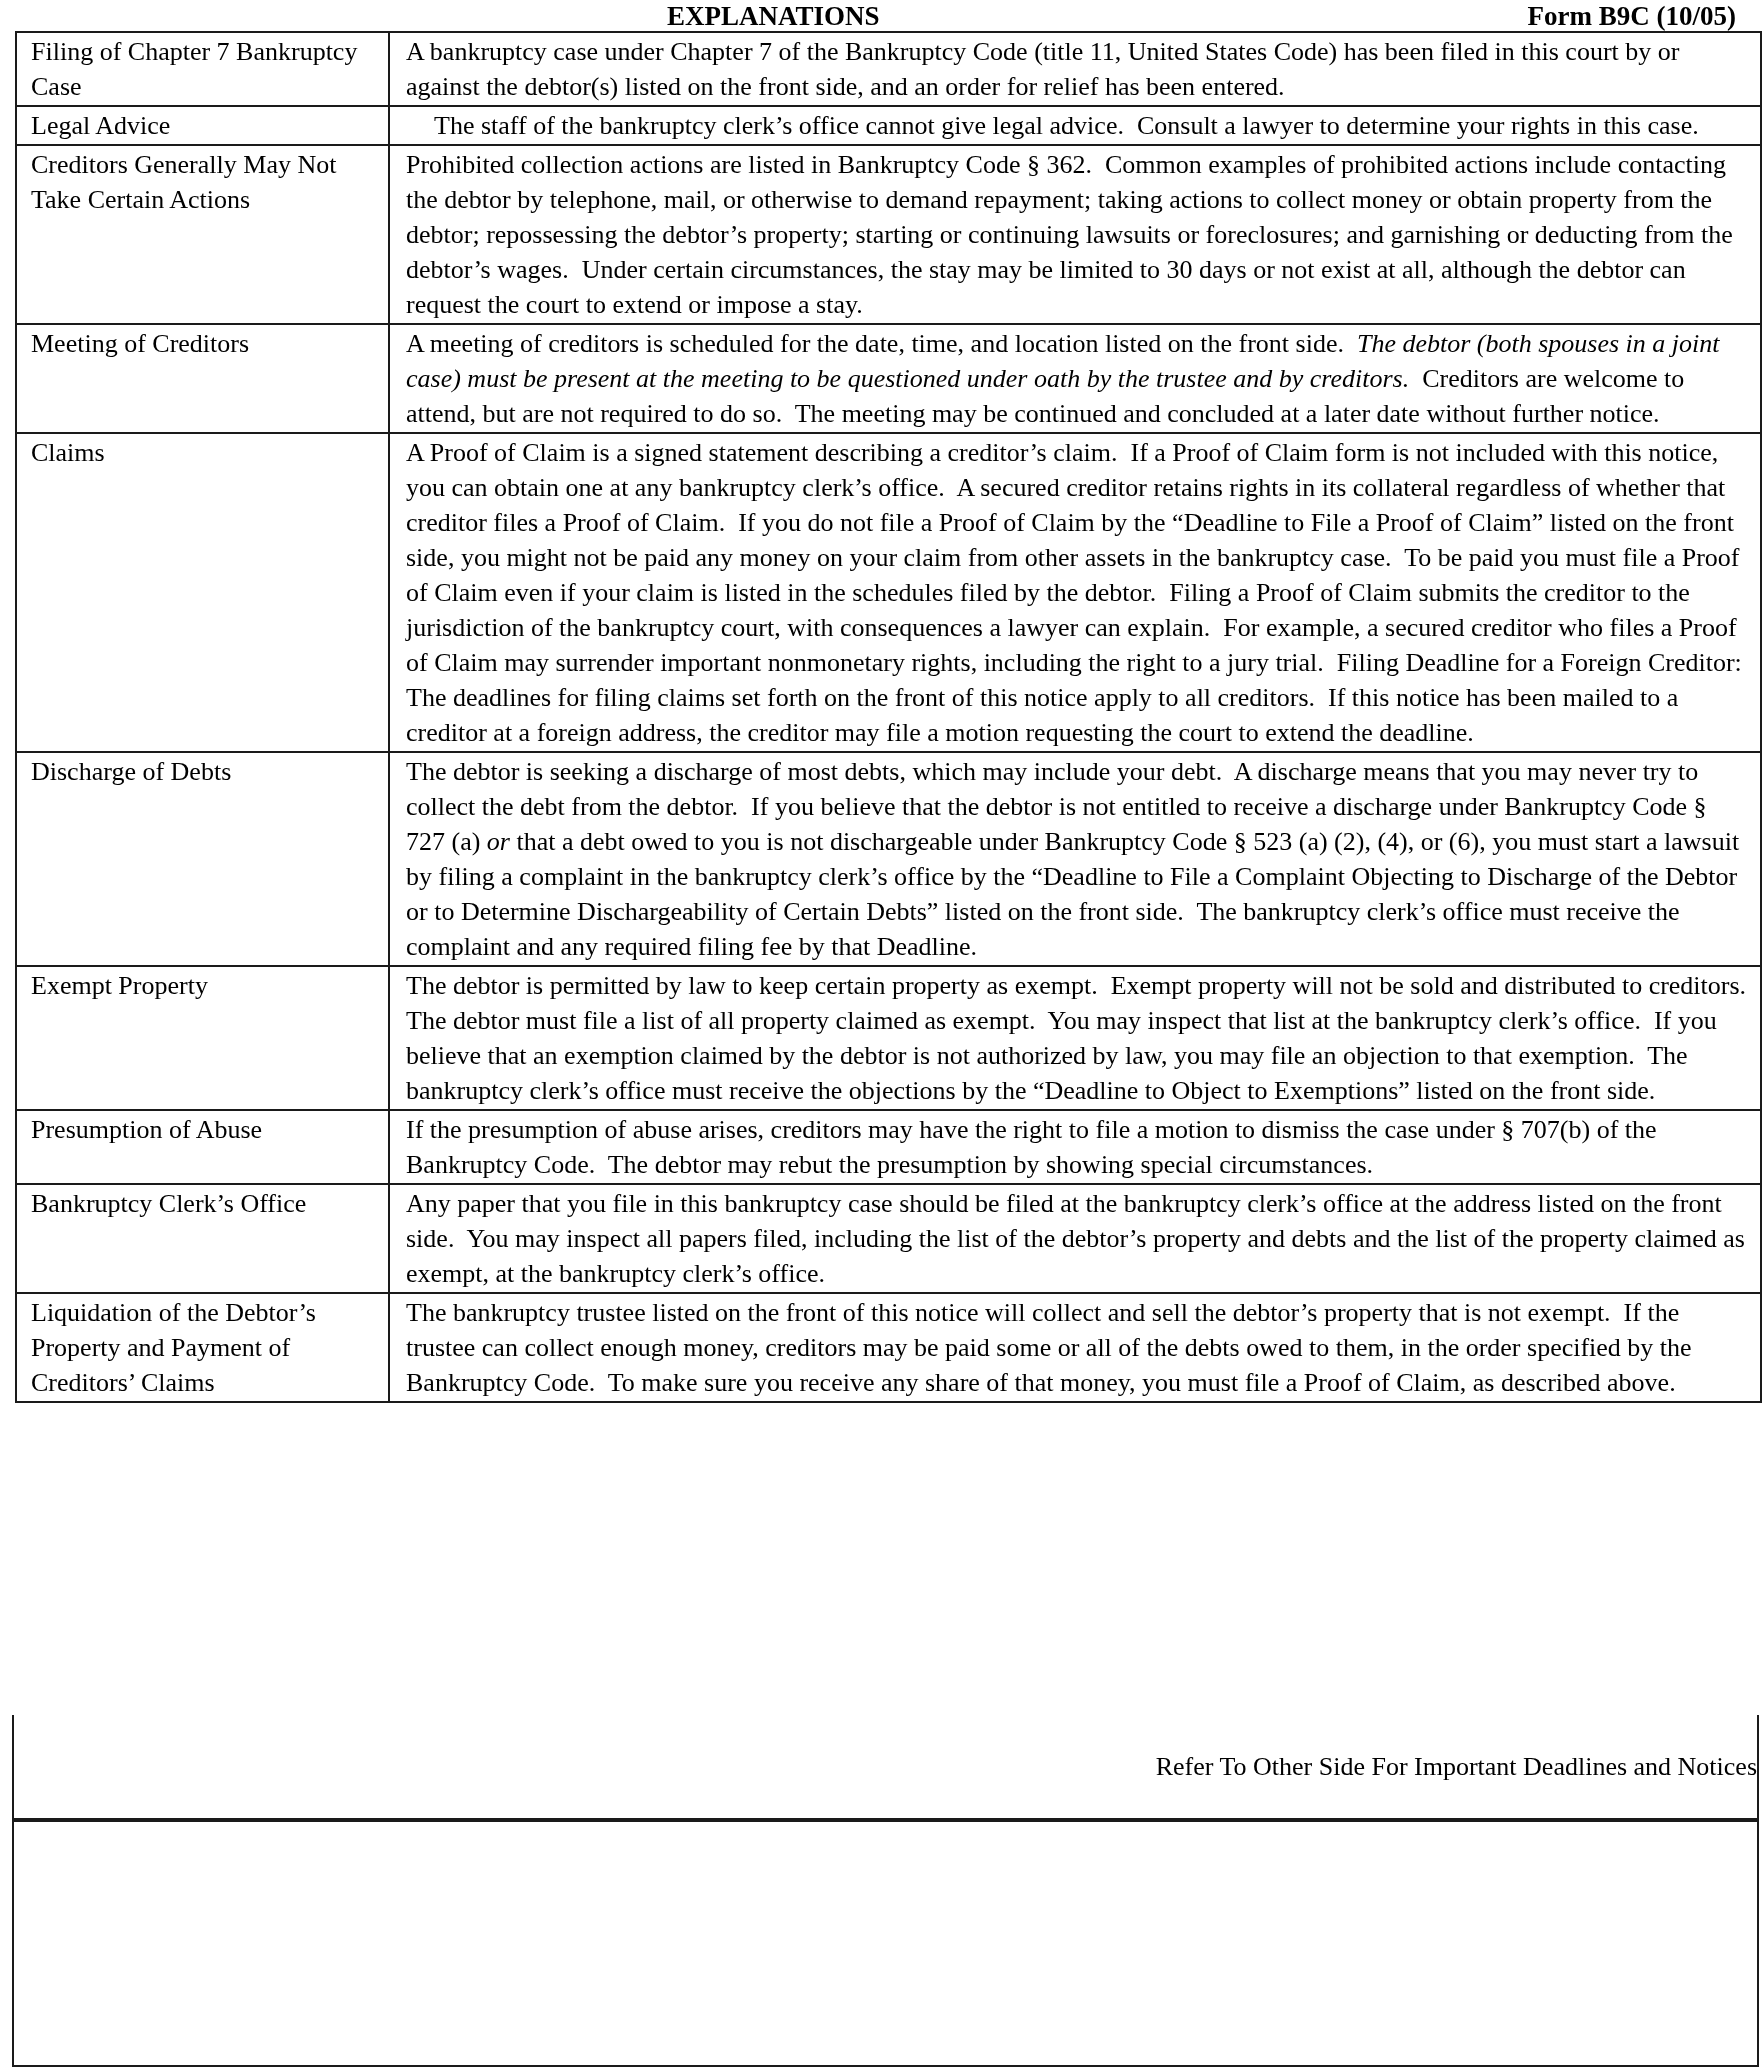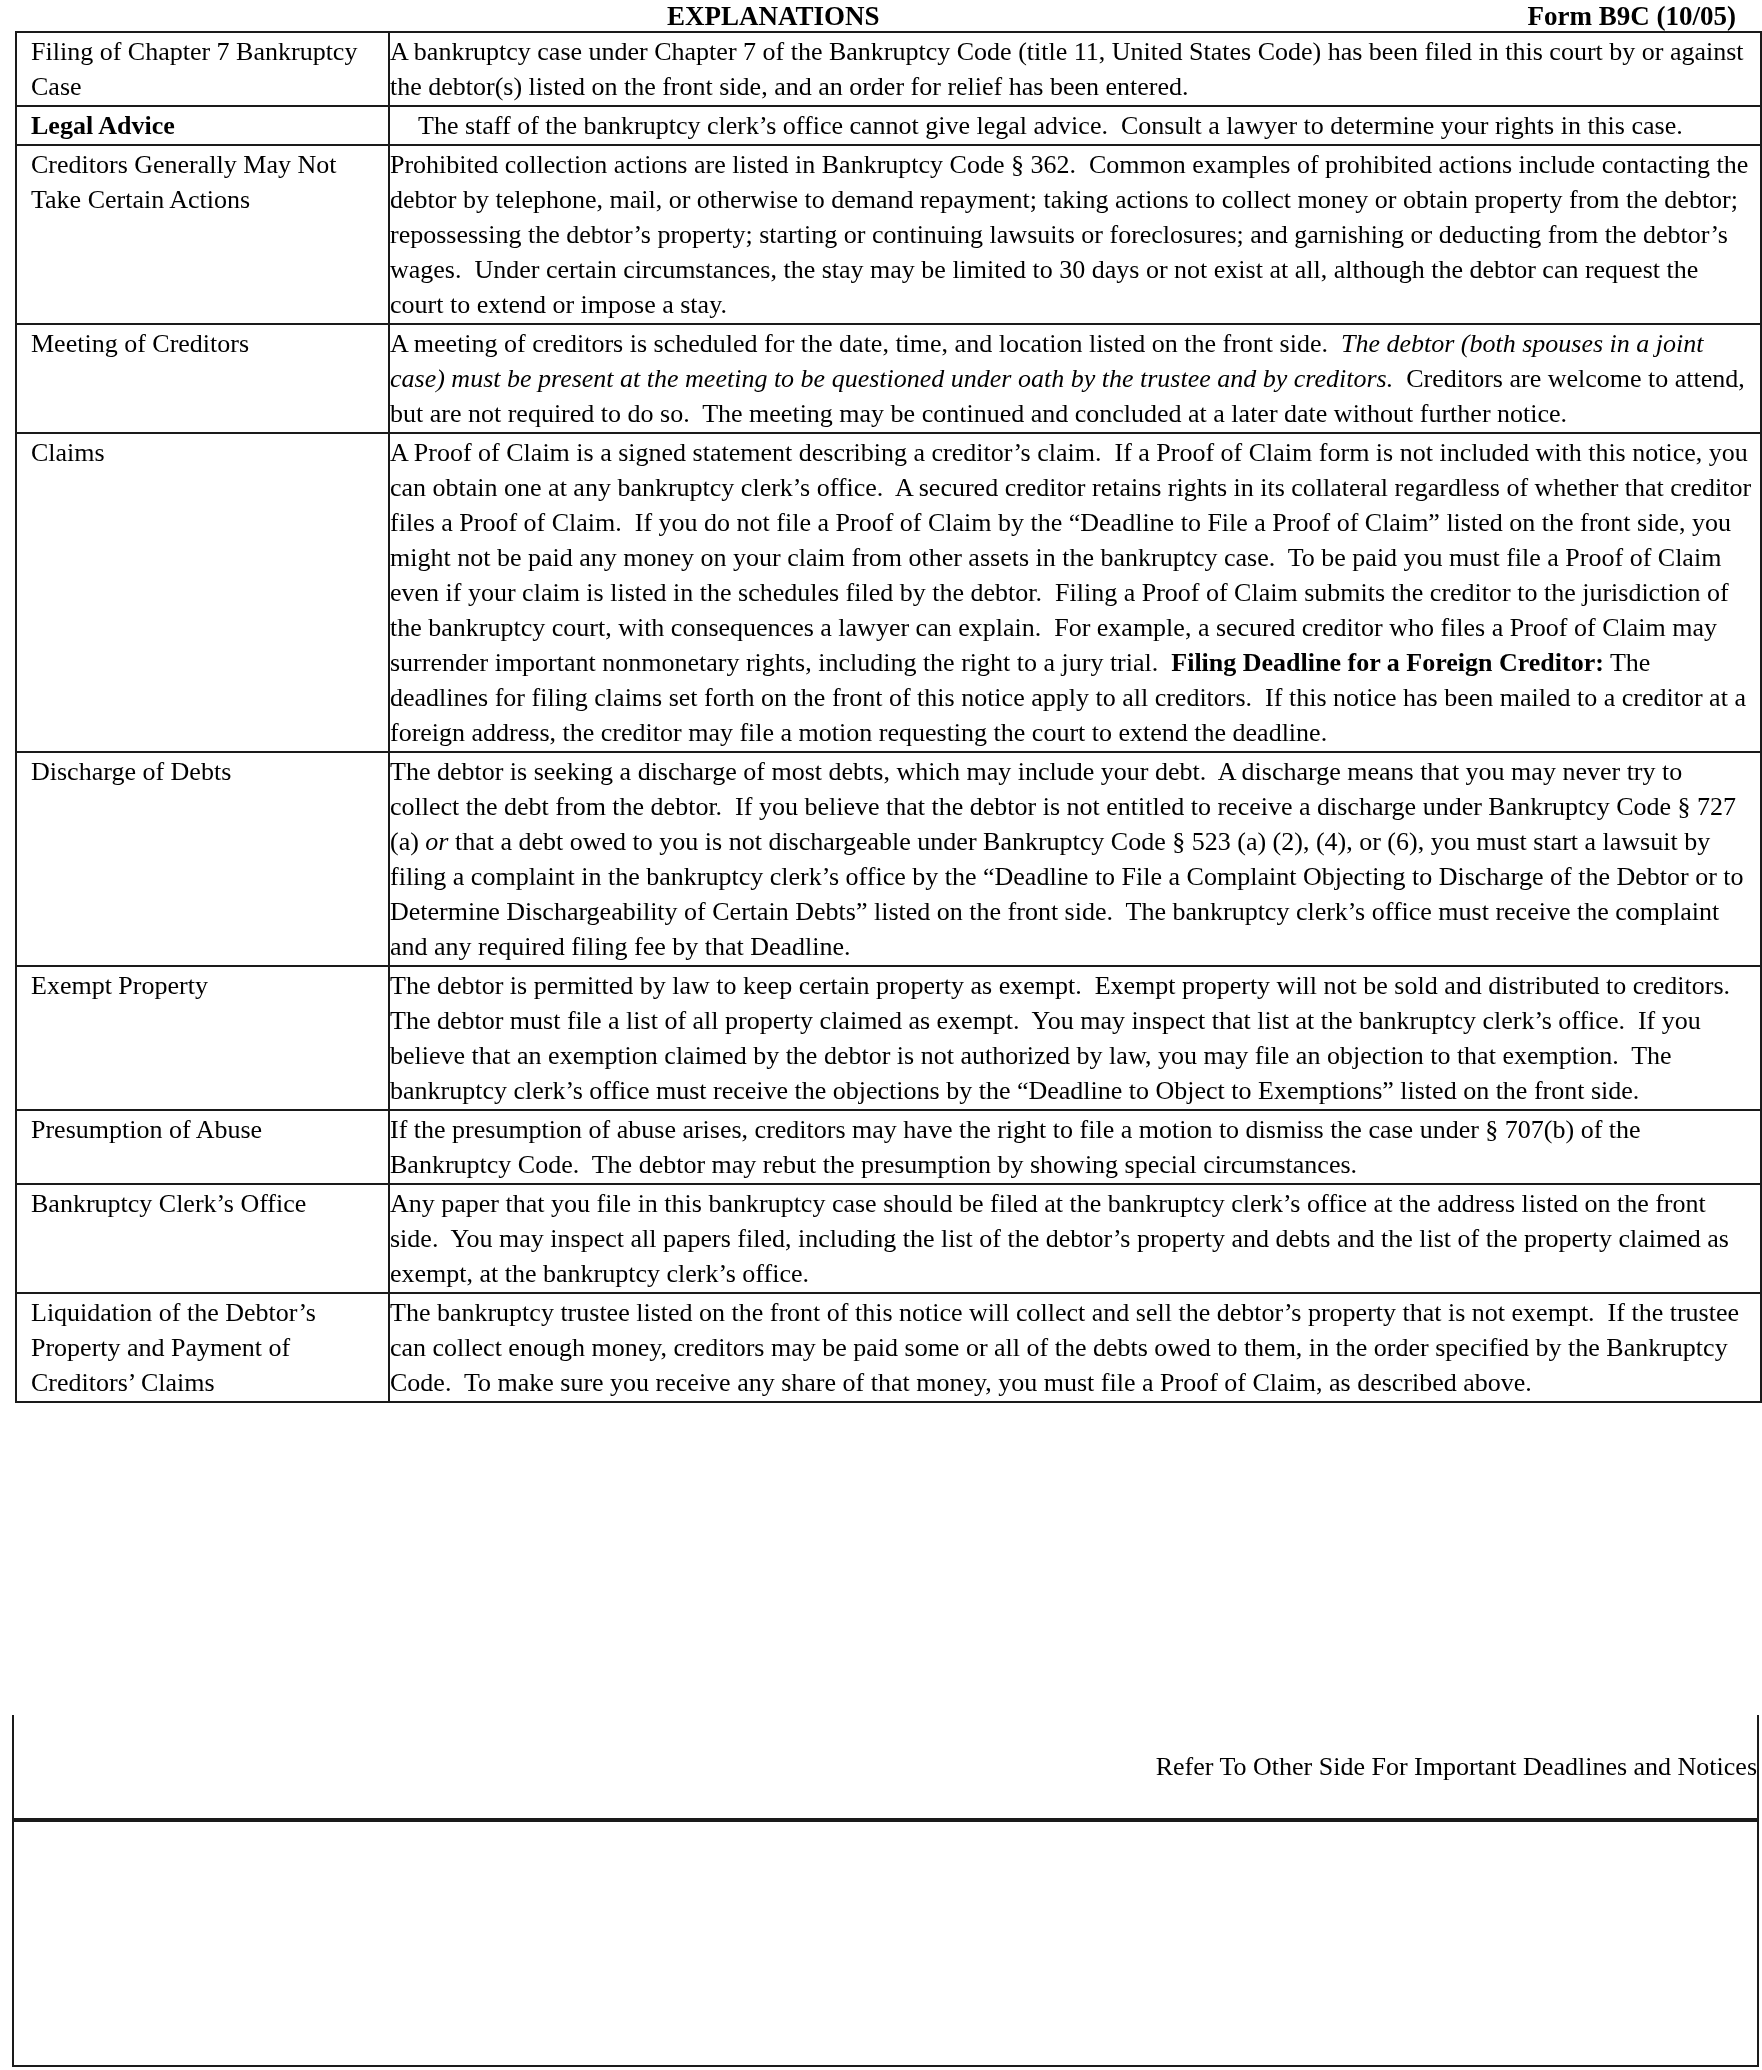--- a/index.html
+++ b/index.html
@@ -18,22 +18,22 @@
   .header .form { position: absolute; right: 22px; top: 0; }
   table.expl {
     position: absolute; top: 31px; left: 15px; width: 1747px;
     border-collapse: collapse; table-layout: fixed;
   }
   table.expl td {
     border: 2px solid #1a1a1a; vertical-align: top;
     padding: 1px 10px 1px 10px;
   }
   table.expl td.label { width: 347px; padding-left: 14px; }
-  table.expl td.text { padding-left: 0; padding-right: 8px; }
-  .bold { font-weight: bold; }
+  table.expl td.text { padding-left: 16px; padding-right: 8px; }
+  .bold { font-weight: normal; }
   .ital { font-style: italic; }
   .refer {
     position: absolute; left: 12px; width: 1743px; top: 1715px; height: 103px;
     border: 2px solid #1a1a1a; border-top: none;
     text-align: right; line-height: 103px;
   }
   .blank {
     position: absolute; left: 12px; width: 1743px; top: 1820px; height: 243px;
     border: 2px solid #1a1a1a;
   }

